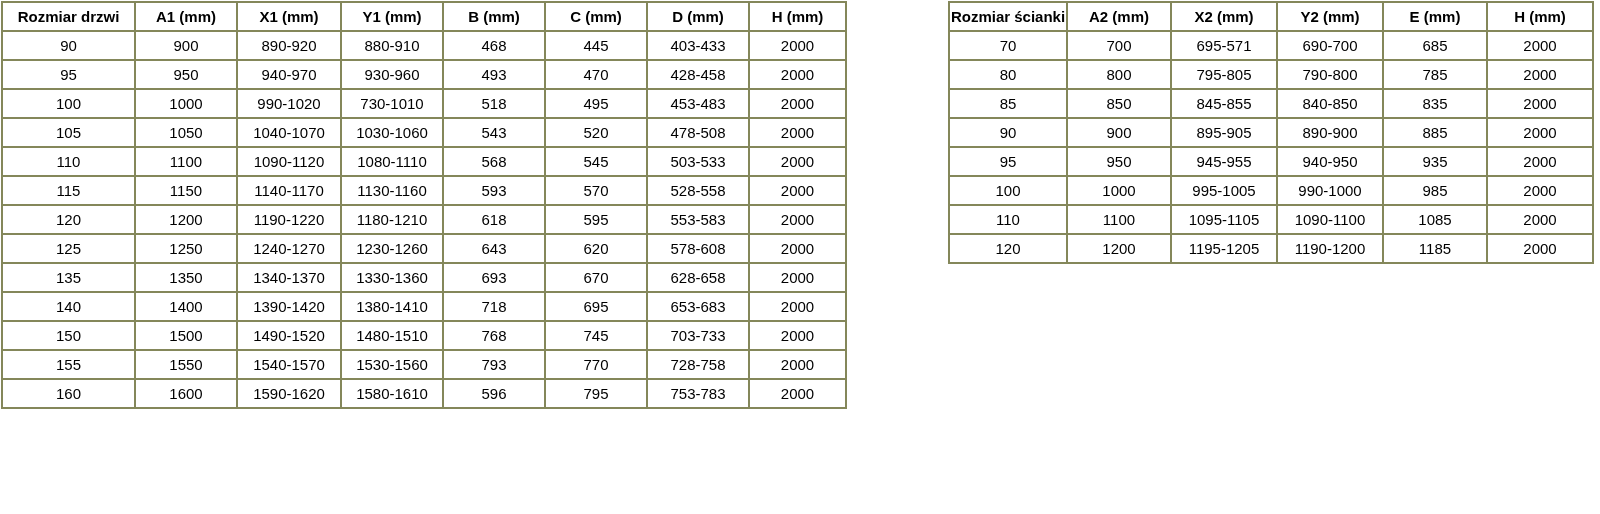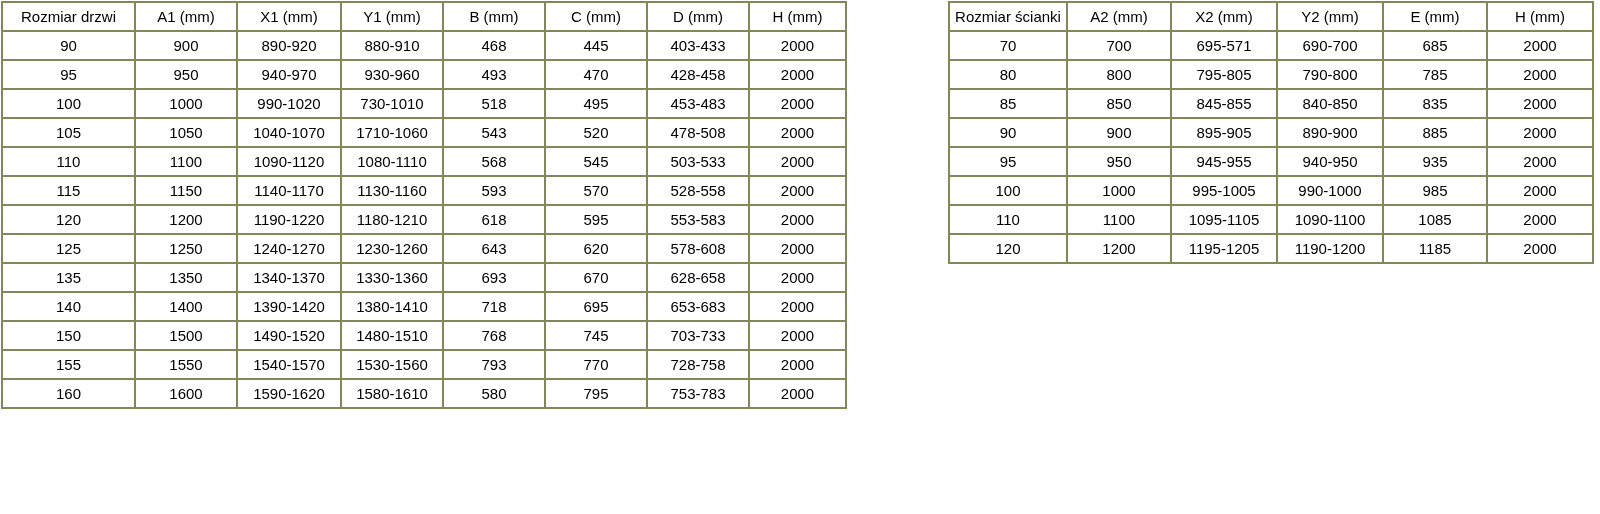--- a/index.html
+++ b/index.html
@@ -28,21 +28,21 @@
     vertical-align: middle;
     font-size: 15px;
     color: #000000;
     padding: 0;
     height: 27px;
     line-height: 27px;
     white-space: nowrap;
     overflow: hidden;
   }
   table.spec-table th {
-    font-weight: normal;
+    font-weight: bold;
   }
   #door-table {
     left: 1px;
     width: 844px;
   }
   #wall-table {
     left: 948px;
     width: 644px;
   }
 </style>
@@ -100,21 +100,21 @@
         <td>730-1010</td>
         <td>518</td>
         <td>495</td>
         <td>453-483</td>
         <td>2000</td>
       </tr>
       <tr>
         <td>105</td>
         <td>1050</td>
         <td>1040-1070</td>
-        <td>1710-1060</td>
+        <td>1030-1060</td>
         <td>543</td>
         <td>520</td>
         <td>478-508</td>
         <td>2000</td>
       </tr>
       <tr>
         <td>110</td>
         <td>1100</td>
         <td>1090-1120</td>
         <td>1080-1110</td>
@@ -191,21 +191,21 @@
         <td>793</td>
         <td>770</td>
         <td>728-758</td>
         <td>2000</td>
       </tr>
       <tr>
         <td>160</td>
         <td>1600</td>
         <td>1590-1620</td>
         <td>1580-1610</td>
-        <td>580</td>
+        <td>596</td>
         <td>795</td>
         <td>753-783</td>
         <td>2000</td>
       </tr>
     </tbody>
   </table>
 
 <table id="wall-table" class="spec-table">
     <colgroup>
       <col style="width: 118px;">

